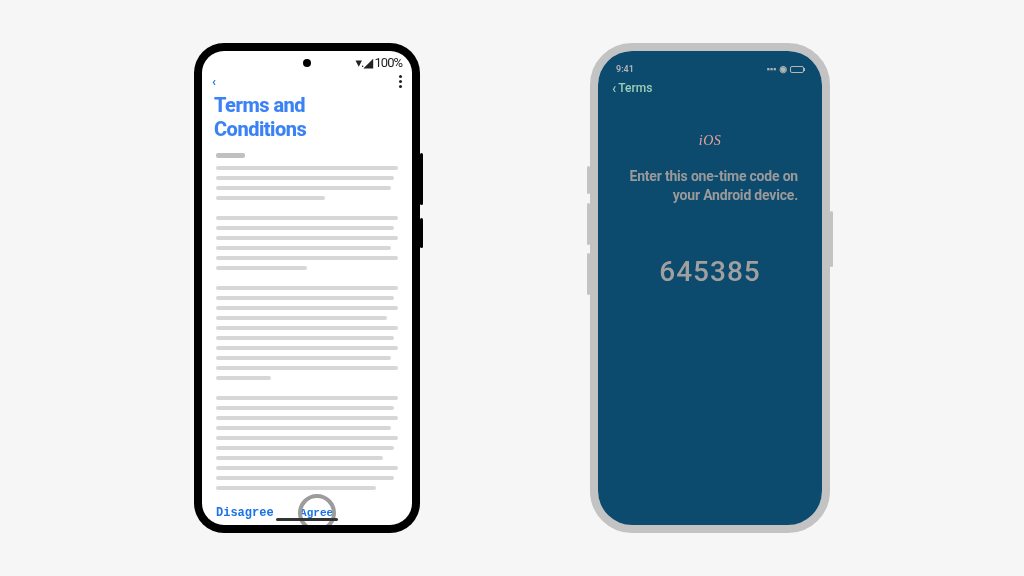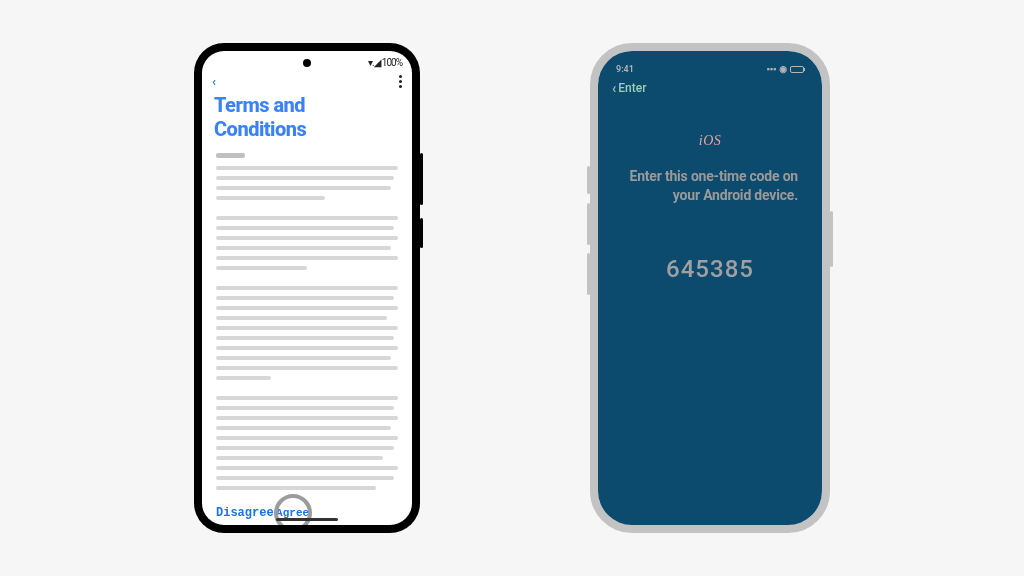--- a/index.html
+++ b/index.html
@@ -36,21 +36,21 @@
     position: absolute; top: 8px; left: 50%; transform: translateX(-50%);
     width: 8px; height: 8px; border-radius: 50%; background: #000;
   }
   .android .status {
     height: 20px;
     display:flex; justify-content:flex-end; align-items:center;
     padding: 2px 10px 0 10px;
     font-size: 7px; color:#222;
     gap:3px;
   }
-  .android .status .sig { font-size:10px; letter-spacing:-1px;}
+  .android .status .sig { font-size:13px; letter-spacing:-1px;}
   .android .nav {
     height: 20px;
     display:flex; align-items:center; justify-content:space-between;
     padding: 0 10px;
   }
   .android .back-chevron { color:#1a73e8; font-size:13px; font-weight:600; }
   .android .kebab { display:flex; flex-direction:column; gap:2px;}
   .android .kebab span{ width:3px;height:3px;border-radius:50%;background:#222;}
   .android .title {
     font-size: 20px; font-weight: 800; letter-spacing:-0.5px;
@@ -65,21 +65,21 @@
   .skel.w94{width:94%;} .skel.w92{width:92%;} .skel.w88{width:88%;}
   .skel.w60{width:60%;} .skel.w50{width:50%;} .skel.w30{width:30%;}
   .para-gap{height:10px;}
   .android .footer {
     height: 24px;
     display:flex; align-items:center; justify-content:flex-start;
     padding: 0 14px;
     font-size: 12px; font-weight:600;font-family:Liberation Mono, monospace;
   }
   .android .disagree { color:#1a73e8; }
-  .android .agree-wrap{ position:relative; width:38px; height:38px; display:flex;align-items:center;justify-content:center;}
+  .android .agree-wrap{ position:relative; width:38px; height:38px; display:flex;align-items:center;justify-content:center;margin-left:24px;}
   .android .agree-circle{
     position:absolute; inset:0; border:4px solid #9c9c9c; border-radius:50%;
   }
   .android .agree { color:#1a73e8; font-size:11px; font-weight:700;}
   .android .homebar{
     position:absolute; bottom:4px; left:50%; transform:translateX(-50%);
     width:62px;height:3px;background:#333;border-radius:3px;
   }
 
   
@@ -128,21 +128,21 @@
     font-style: italic; font-weight:500;
     color:#e9a39a; font-size:14px; letter-spacing:0.5px;
     margin-bottom:18px;
   }
   .iphone .headline{
     color:#9a9a9a; font-size:14px; font-weight:700; line-height:1.35;
     padding:0 24px; letter-spacing:-0.2px;
   }
   .iphone .code{
     margin-top:50px;
-    color:#a0a0a0; font-size:24px; font-weight:500; letter-spacing:1px;
+    color:#a0a0a0; font-size:28px; font-weight:500; letter-spacing:1px;
   }
 </style>
 </head>
 <body>
 
 <div class="android">
   <div class="side-btn-1"></div>
   <div class="side-btn-2"></div>
   <div class="screen">
     <div class="camera"></div>
@@ -217,21 +217,21 @@
       <span>9:41</span>
       <span class="right">
         <span>▪▪▪</span>
         <span>◉</span>
         <span class="batt"></span>
       </span>
     </div>
     <div class="nav">
       <span class="back">
         <span class="chev">‹</span>
-        <span>Enter</span>
+        <span>Terms</span>
       </span>
     </div>
     <div class="content">
       <div class="ios-label">iOS</div>
       <div class="headline">Enter this one-time code on your Android device.</div>
       <div class="code">645385</div>
     </div>
   </div>
 </div>
 

